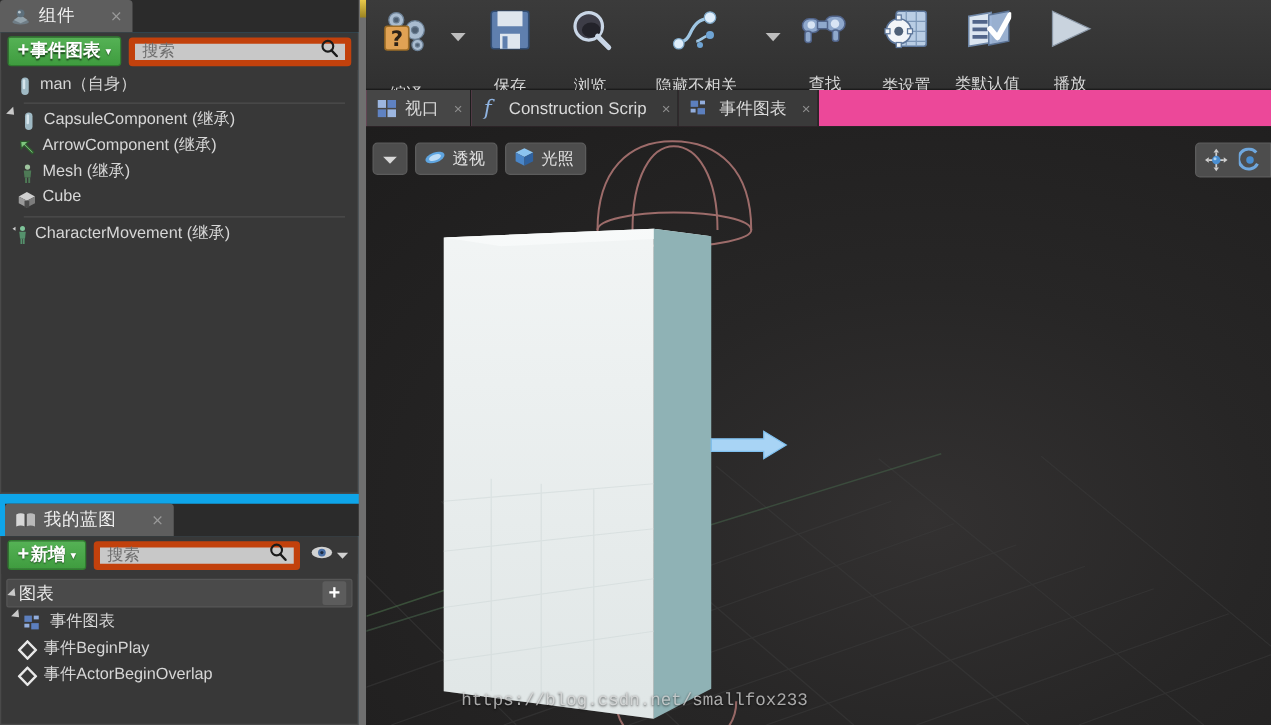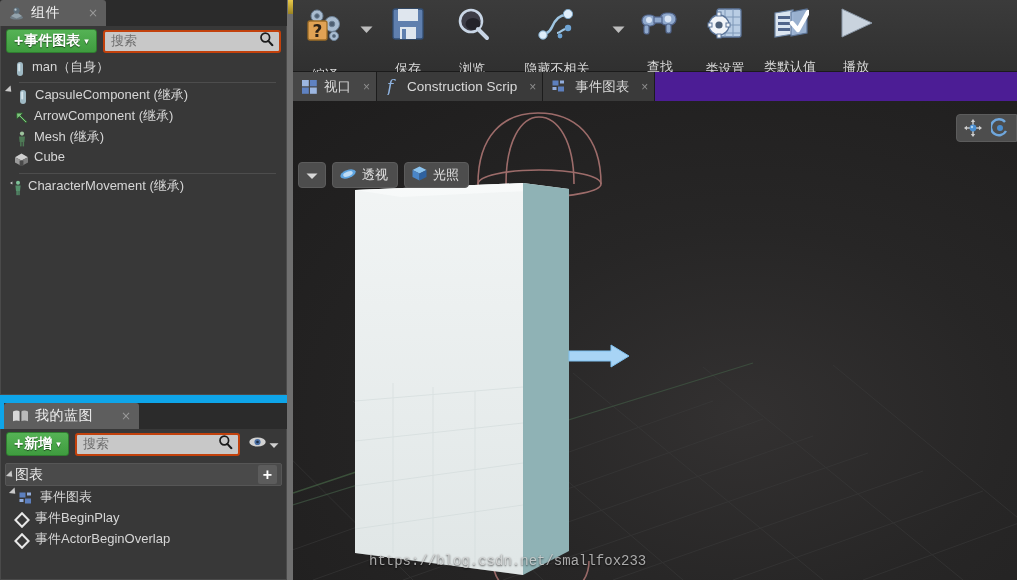--- a/index.html
+++ b/index.html
@@ -48,21 +48,21 @@
     background: linear-gradient(#55b255,#3f9c3f);
     border: 1px solid #2f7d2f; border-radius: 3px;
     color: #ffffff; font-size: 14px; font-weight: bold;
     text-shadow: 0 1px 1px rgba(0,0,0,.55);
     white-space: nowrap; cursor: pointer;
   }
   .btn-green .plus { font-size: 16px; margin-right: 1px; font-weight: bold; }
   .btn-green .caret { margin-left: 4px; font-size: 9px; }
   .search-box {
     position: relative; flex: 1; height: 23px;
-    background: #c8c8c8; border: 2px solid #c2410c; border-radius: 3px;
+    background: #c8c8c8; border: 5px solid #c2410c; border-radius: 3px;
     display: flex; align-items: center; padding: 0 6px;
   }
   .search-box .ph { color: #6e6e6e; font-size: 13px; }
   .search-box .mag {
     position: absolute; right: 5px; top: 50%; transform: translateY(-50%);
     color: #1a1a1a;
   }
 
   
   .tree { padding-top: 2px; }
@@ -130,21 +130,21 @@
   .tb-wide { width: 104px; }
   .tb-caret {
     width: 18px; height: 72px; display: flex; align-items: center;
     justify-content: center; padding-bottom: 14px; cursor: pointer;
   }
   .tb-div { width: 1px; background: #4f4f4f; margin: 6px 0 8px 0; }
 
   
   #doctabs {
     position: absolute; left: 0; top: 72px; width: 724px; height: 29px;
-    background: #4c1d95; display: flex; align-items: center;
+    background: #ec4899; display: flex; align-items: center;
   }
   .doc-tab {
     display: flex; align-items: center; height: 29px; padding: 0 6px 0 9px;
     color: #d9d9d9; font-size: 13.5px; background: #3a3a3a;
     border-right: 1px solid #1c1c1c; cursor: pointer; white-space: nowrap;
     max-width: 200px;
   }
   .doc-tab.active { background: #464646; }
   .doc-tab .dt-ico { margin-right: 7px; display: inline-flex; }
   .doc-tab .dt-lbl { overflow: hidden; text-overflow: clip; }
@@ -156,21 +156,21 @@
     background: radial-gradient(ellipse at 62% 66%, #333131 0%, #272626 42%, #1e1d1d 100%);
     overflow: hidden;
   }
   #vp-toolbar {
     position: absolute; left: 5px; top: 13px; display: flex; align-items: center; gap: 6px; z-index: 6;
   }
   .vp-btn {
     display: inline-flex; align-items: center; gap: 5px;
     height: 26px; padding: 0 9px 0 6px;
     background: #4d4d4d; border: 1px solid #5c5c5c; border-radius: 4px;
-    color: #e2e2e2; font-size: 13px; cursor: pointer; margin-top: 48px;
+    color: #e2e2e2; font-size: 13px; cursor: pointer;
   }
   .vp-btn.sq { width: 28px; padding: 0; justify-content: center; }
   #vp-gizmos {
     position: absolute; right: 0px; top: 13px; z-index: 6;
     display: flex; align-items: center; gap: 3px;
     height: 28px; padding: 0 4px;
     background: #4d4d4d; border: 1px solid #5c5c5c;
     border-top-left-radius: 4px; border-bottom-left-radius: 4px;
   }
   .gz { width: 24px; height: 22px; display: flex; align-items: center; justify-content: center; cursor: pointer; }

